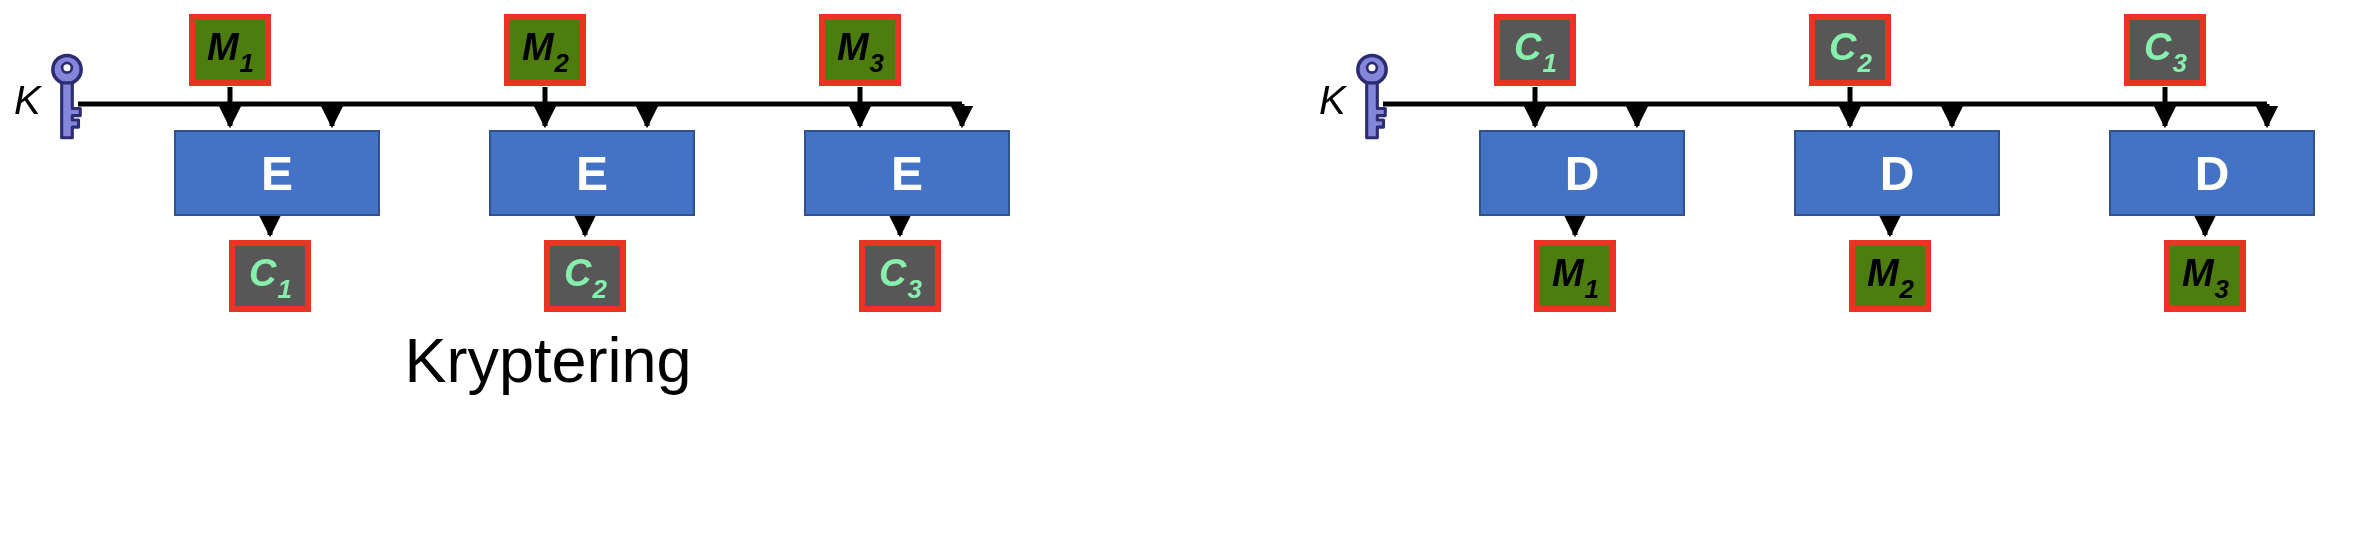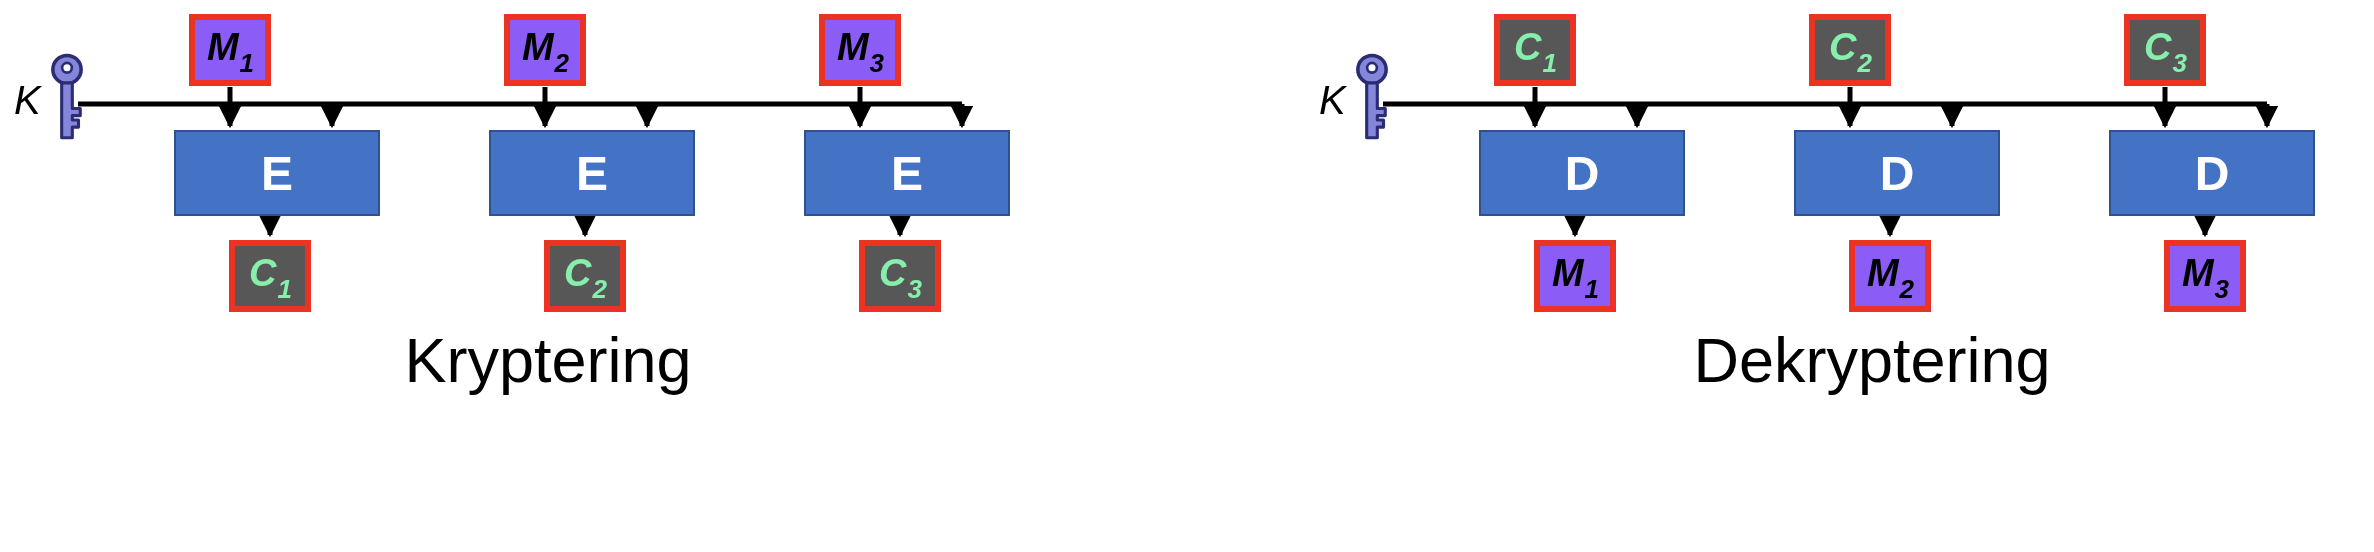--- a/index.html
+++ b/index.html
@@ -30,21 +30,21 @@
   }
   .io{
     width:82px;
     height:72px;
     border:6px solid var(--red-border);
     font-size:38px;
     font-weight:bold;
     font-style:italic;
     line-height:1;
   }
-  .io.light{ background:#8b5cf6; color:#000000; }
+  .io.light{ background:#4d7c0f; color:#000000; }
   .io.dark{ background:var(--dark-fill); color:#86efac; }
   .io .lbl sub{ font-size:26px; font-style:italic; position:relative; top:4px; left:1px; }
   .block{
     width:206px;
     height:86px;
     background:var(--block-blue);
     border:2px solid var(--block-blue-border);
     color:#ffffff;
     font-size:48px;
     font-weight:bold;
@@ -178,15 +178,14 @@
   <div class="box io light" style="left:1534px;top:240px">
     <span class="lbl"><span>M</span><sub>1</sub></span>
   </div>
   <div class="box io light" style="left:1849px;top:240px">
     <span class="lbl"><span>M</span><sub>2</sub></span>
   </div>
   <div class="box io light" style="left:2164px;top:240px">
     <span class="lbl"><span>M</span><sub>3</sub></span>
   </div>
 
-  <div class="caption" style="left:1872px;top:326px">Dekryptering</div>
 
 </div>
 
 </body></html>

